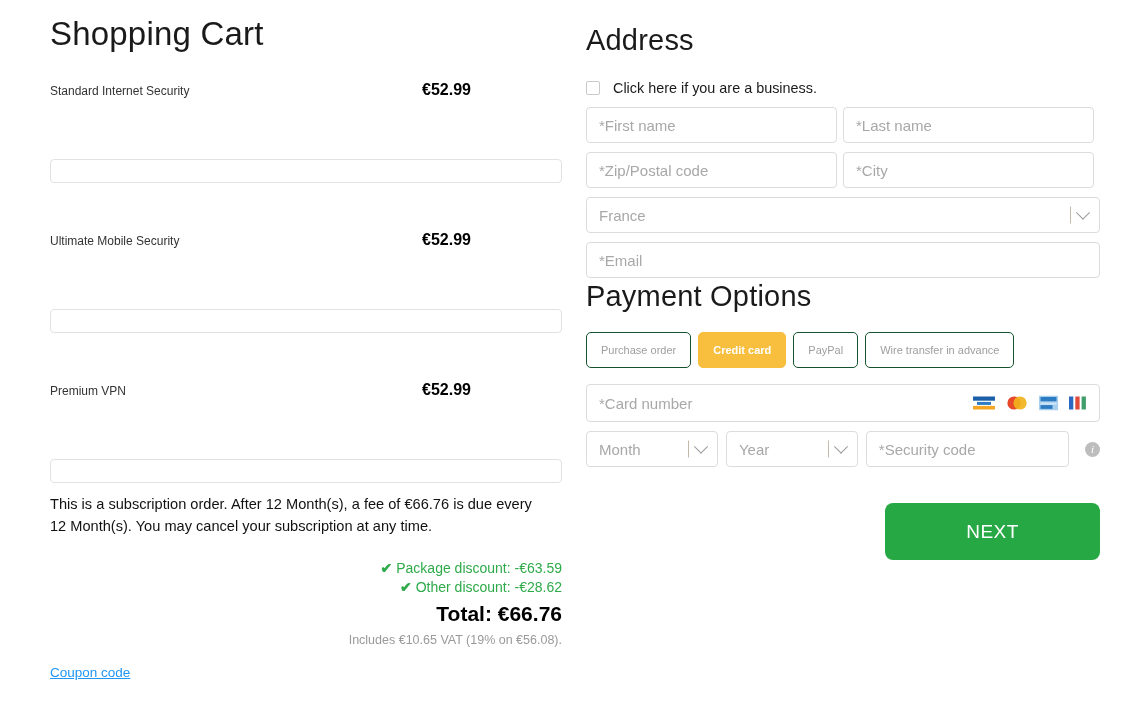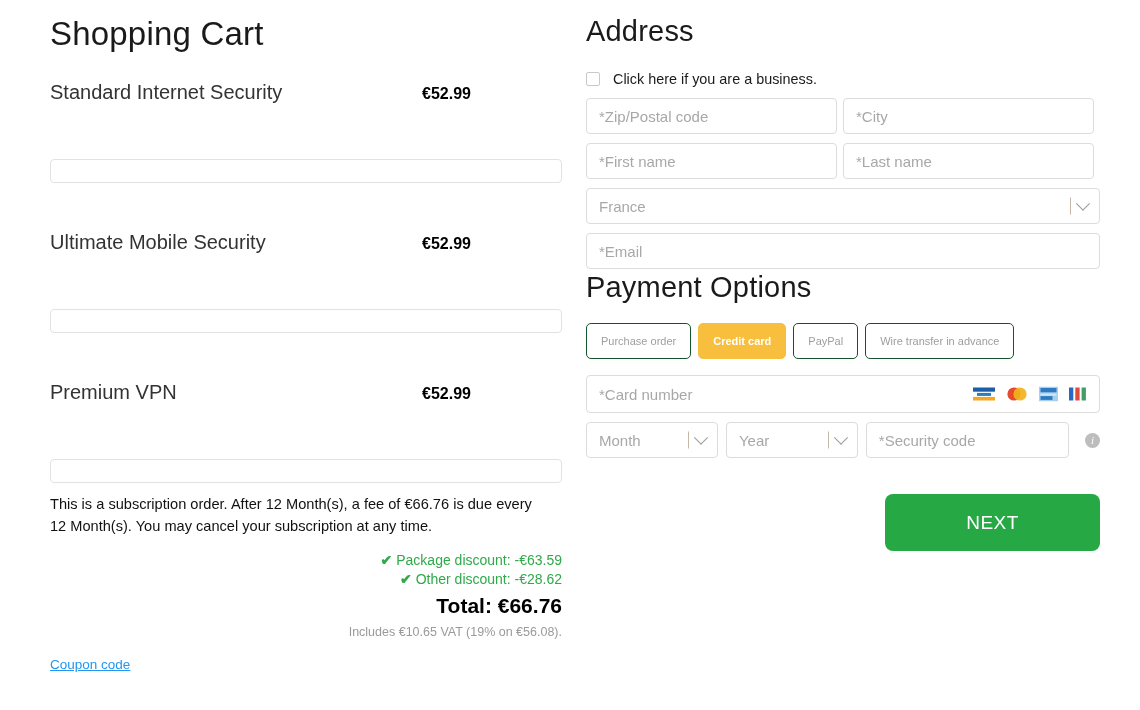--- a/index.html
+++ b/index.html
@@ -18,53 +18,53 @@
   .col-right { position: absolute; left: 586px; top: 0;  width: 514px; }
 
   
   h1.section-title {
     font-weight: 400;
     color: #1a1a1a;
     margin: 0;
     letter-spacing: .2px;
   }
   .cart-title    { font-size: 33px; line-height: 40px; padding-top: 14px; }
-  .address-title { font-size: 29px; line-height: 36px; padding-top: 13px; }
+  .address-title { font-size: 29px; line-height: 36px; padding-top: 22px; }
   .payment-title { font-size: 29px; line-height: 36px; margin-top: 22px; }
 
   
   .cart-items { margin-top: 27px; }
   .cart-item { margin-bottom: 0; }
   .cart-row {
     display: flex; align-items: baseline;
     height: 22px;
   }
   .item-name {
-    font-size: 20px; color: #333; font-weight: 400;
+    font-size: 12px; color: #333; font-weight: 400;
     flex: 0 0 372px;
   }
   .item-price {
     font-size: 16px; font-weight: bold; color: #000;
   }
   .item-slot {
     height: 24px; margin-top: 56px;
     border: 1px solid #e2e2e2; border-radius: 4px;
     background: #fff;
   }
   .gap-after-slot { height: 48px; }
 
   
   .subscription-note {
     margin-top: 10px;
     font-size: 14.6px; line-height: 22px; color: #111;
     width: 490px;
   }
 
   
-  .totals { margin-top: 14px; text-align: right; width: 512px; }
+  .totals { margin-top: 22px; text-align: right; width: 512px; }
   .discount-line {
     font-size: 14px; color: #2eaa4a; line-height: 19px;
     white-space: nowrap;
   }
   .check { color: #2eaa4a; font-weight: bold; margin-right: 4px; font-size: 14px; }
   .total-line {
     font-size: 21px; font-weight: bold; color: #000;
     margin-top: 4px; line-height: 26px;
   }
   .vat-line { font-size: 12.5px; color: #9a9a9a; margin-top: 4px; line-height: 18px; }
@@ -212,33 +212,33 @@
 
     <h1 class="section-title address-title">Address</h1>
 
     <div class="biz-row">
       <span class="checkbox"></span>
       <span class="biz-label">Click here if you are a business.</span>
     </div>
 
     <div class="field-row">
       <div class="field f-half">
+        <span class="placeholder">*First name</span>
+      </div>
+      <div class="field f-half">
+        <span class="placeholder">*Last name</span>
+      </div>
+    </div>
+
+    <div class="field-row">
+      <div class="field f-half">
         <span class="placeholder">*Zip/Postal code</span>
       </div>
       <div class="field f-half">
         <span class="placeholder">*City</span>
-      </div>
-    </div>
-
-    <div class="field-row">
-      <div class="field f-half">
-        <span class="placeholder">*First name</span>
-      </div>
-      <div class="field f-half">
-        <span class="placeholder">*Last name</span>
       </div>
     </div>
 
     <div class="field-row">
       <div class="field f-full">
         <span class="placeholder">France</span>
         <span class="select-caret">
           <span class="caret-sep"></span>
           <span class="chev"></span>
         </span>

